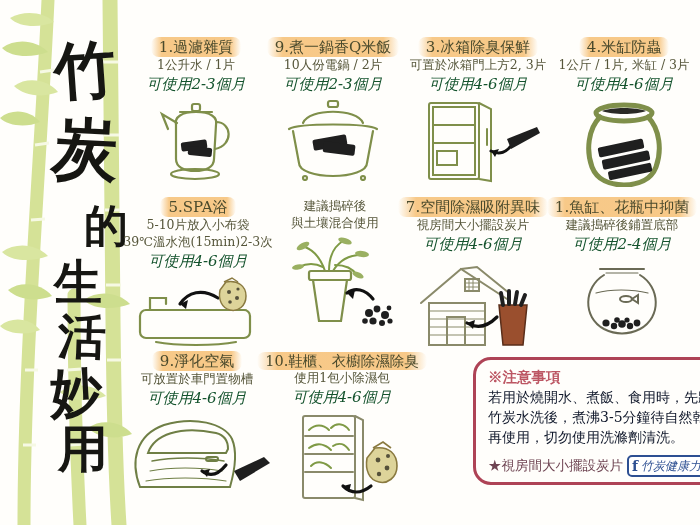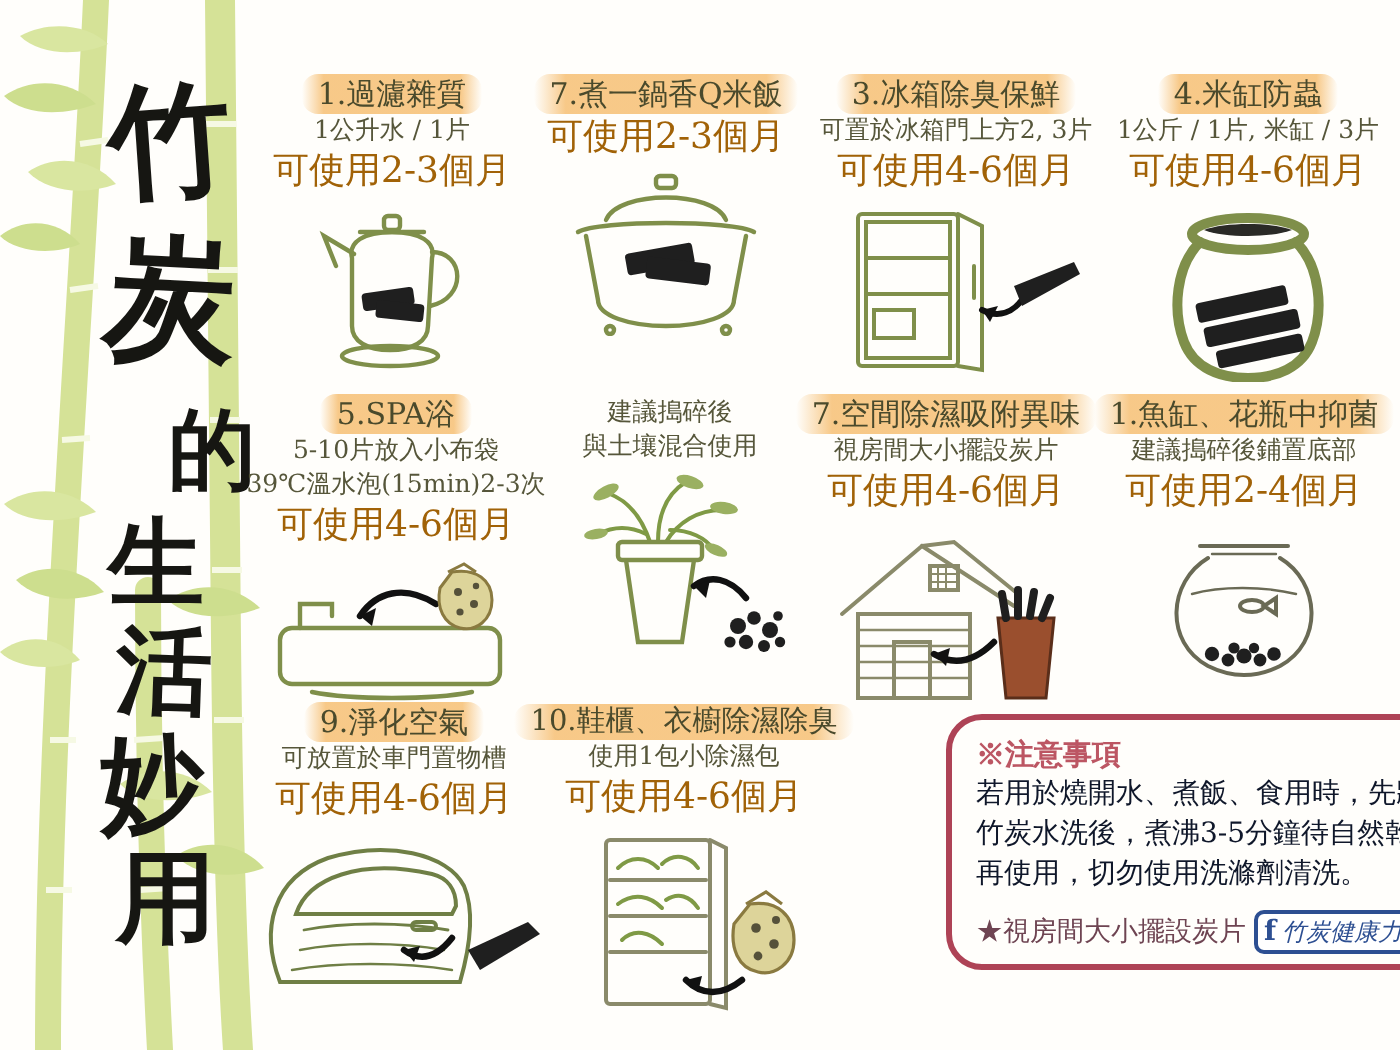--- a/index.html
+++ b/index.html
@@ -12,21 +12,21 @@
   
   .vchar{position:absolute;color:#161612;font-weight:bold;line-height:1;
          font-family:"DejaVu Serif",serif;}
 
   
   .item{position:absolute;display:flex;flex-direction:column;align-items:center;text-align:center;}
   .title{font-size:15px;font-weight:normal;color:#4a4a2c;line-height:1.25;white-space:nowrap;}
   .hl{background:linear-gradient(90deg,rgba(247,198,130,0) 0%,rgba(247,198,130,.95) 12%,rgba(247,198,130,.95) 88%,rgba(247,198,130,0) 100%);
       border-radius:8px;padding:1px 8px;}
   .desc{font-size:12.5px;color:#56563a;line-height:1.35;white-space:nowrap;}
-  .usage{font-size:18px;color:#a16207;line-height:1.35;white-space:nowrap;}
+  .usage{font-size:15px;color:#14532d;line-height:1.35;white-space:nowrap;font-style:italic;}
   .icon{margin-top:5px;}
 
   
   #notice{position:absolute;left:427px;top:357px;width:263px;height:128px;box-sizing:border-box;
           border:3px solid #ae4356;border-radius:18px;padding:8px 12px 6px 12px;background:#fffefb;margin-left:46px;}
   #notice .nh{font-size:14.5px;color:#bc5663;font-weight:bold;}
   #notice .nb{font-size:14px;color:#0f172a;line-height:1.42;text-align:left;margin-top:1px;}
   #notice .nf{display:flex;align-items:center;gap:4px;margin-top:7px;font-size:13.5px;color:#6e4452;}
   .fbbox{display:inline-flex;align-items:center;gap:3px;border:2px solid #2d4f92;border-radius:5px;
          padding:0 3px;height:18px;background:#ffffff;}
@@ -96,21 +96,22 @@
         <ellipse cx="51" cy="75" rx="24" ry="5"></ellipse>
       </g>
       <g fill="#1f1f1f">
         <rect x="37" y="42" width="26" height="9" rx="2" transform="rotate(-8 50 46)"></rect>
         <rect x="44" y="48" width="24" height="9" rx="2" transform="rotate(6 56 52)"></rect>
       </g>
     </svg>
   </div>
 
   <div class="item" style="left:262px;top:38px;width:142px;">
-    <div class="title"><span class="hl">7.煮一鍋香Q米飯</span></div>
+    <div class="title"><span class="hl">9.煮一鍋香Q米飯</span></div>
+    <div class="desc">10人份電鍋 / 2片</div>
     <div class="usage">可使用2-3個月</div>
     <svg class="icon" width="116" height="82" viewBox="0 0 116 82">
       <g stroke="#7f8f4a" stroke-width="2.2" fill="none" stroke-linecap="round">
         <path d="M14,30 C24,24 92,24 102,30"></path>
         <path d="M18,32 L24,64 C24,72 40,77 58,77 C76,77 92,72 92,64 L98,32"></path>
         <path d="M28,24 C34,9 82,9 88,24"></path>
         <rect x="53" y="2" width="10" height="6" rx="2"></rect>
         <circle cx="30" cy="79" r="2"></circle>
           <circle cx="88" cy="79" r="2"></circle>
       </g>

